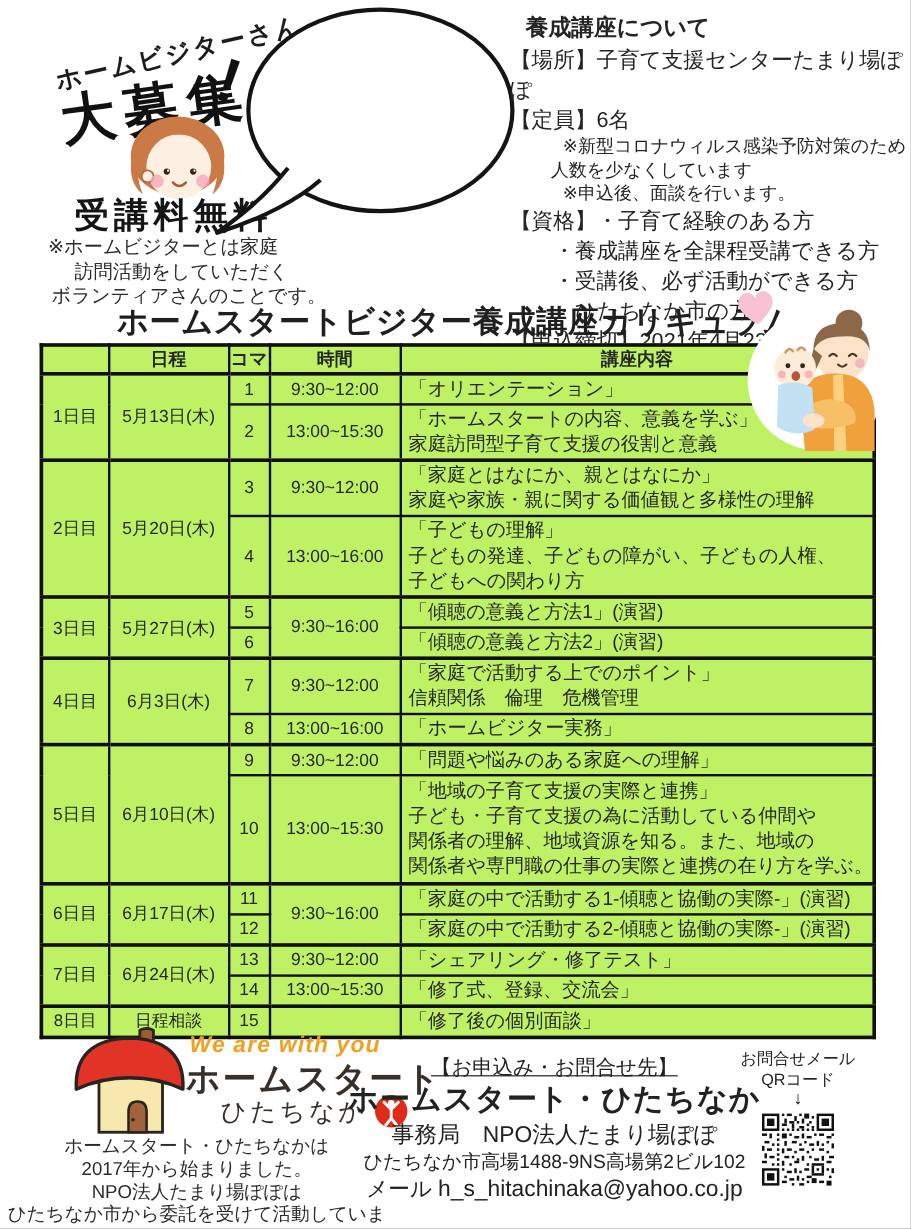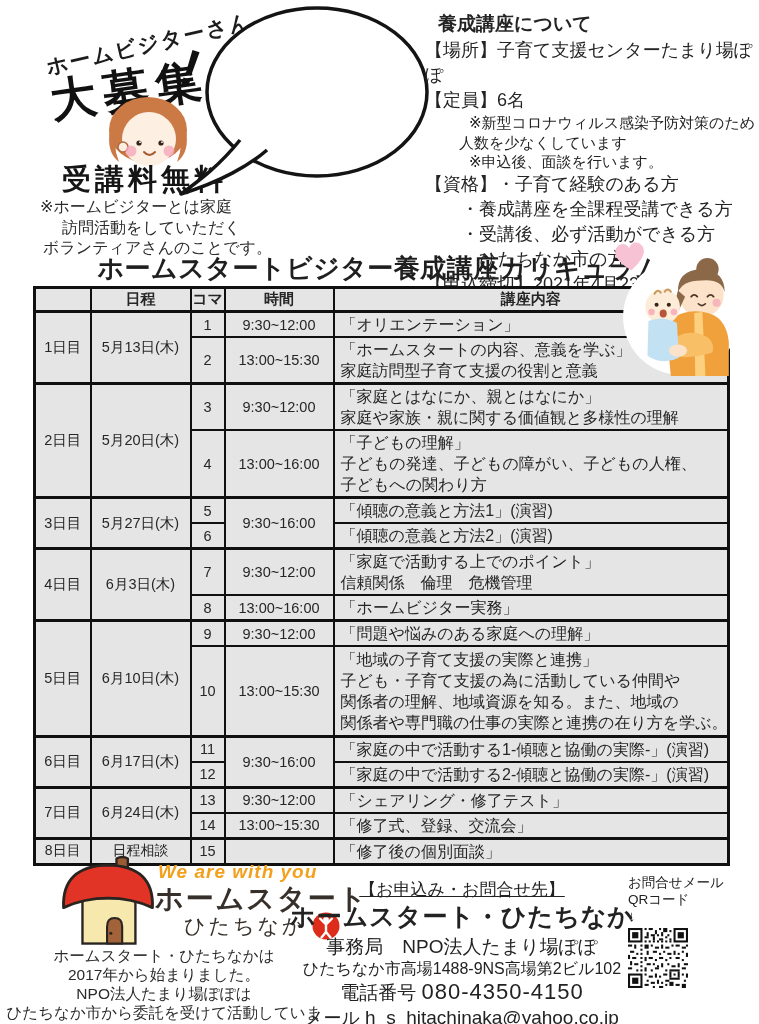--- a/index.html
+++ b/index.html
@@ -25,21 +25,21 @@
   .info .i-main{font-size:18px;line-height:25px;}
   .info .i-small{font-size:15px;line-height:19.5px;}
   .info .m44{margin-left:44px;} .info .m58{margin-left:34px;} .info .m76{margin-left:36px;}
 
   
   .cur-title{left:30px;top:251px;width:700px;text-align:center;font-size:26px;font-weight:bold;letter-spacing:.5px;color:#1f1f1f;}
   .heart-svg{left:610px;top:238px;width:40px;height:36px;transform:rotate(-6deg);}
   .mother-svg{left:620px;top:256px;width:120px;height:120px;z-index:5;}
 
   
-  table.ctab{left:33px;top:286px;width:694px;position:absolute;border-collapse:collapse;table-layout:fixed;background:#e5e5e5;}
+  table.ctab{left:33px;top:286px;width:694px;position:absolute;border-collapse:collapse;table-layout:fixed;background:#bef264;}
   .ctab,.ctab td,.ctab th{border:2px solid #101010;}
   .ctab{border:3px solid #101010;}
   .ctab th{font-size:15px;font-weight:bold;text-align:center;padding:0;border-bottom:3px solid #101010;}
   .ctab td{font-size:14.5px;text-align:center;vertical-align:middle;padding:0;white-space:nowrap;}
   .ctab tr.gs td{border-top:3px solid #101010;}
   .ctab td.content{text-align:left;padding:1px 3px 1px 6px;font-size:16px;line-height:21px;}
   .ctab td.small{font-size:14px;}
 
   
   .house-svg{left:56px;top:852px;width:104px;height:98px;}
@@ -51,21 +51,21 @@
   .about{left:5px;top:946px;width:318px;text-align:center;font-size:15.5px;line-height:19px;color:#2b2b2b;}
   .contact{left:272px;top:879px;width:380px;text-align:center;color:#222;}
   .contact .c-head{font-size:17px;line-height:22px;text-decoration:underline;}
   .contact .c-org{font-size:25px;font-weight:bold;line-height:30px;letter-spacing:1px;}
   .contact .c-office{font-size:19px;line-height:25px;margin-top:3px;}
   .contact .c-addr{font-size:16px;line-height:20px;}
   .contact .c-tel{font-size:19px;line-height:26px;}
   .contact .c-tel .num{font-size:22px;letter-spacing:1px;}
   .contact .c-mail{font-size:18px;line-height:24px;}
   .contact .c-mail .addr{font-size:19px;}
-  .qrblock{left:628px;top:874px;width:114px;color:#222;}
+  .qrblock{left:608px;top:874px;width:114px;text-align:center;color:#222;}
   .qrblock .q-label{font-size:13.5px;line-height:17px;}
   .qrblock .q-arrow{font-size:15px;line-height:16px;}
   .qr-svg{width:60px;height:62px;margin-top:3px;}
 </style>
 </head>
 <body>
 
 <div id="page">
 
   <div class="abs hand-label">ホームビジターさん</div>
@@ -294,24 +294,20 @@
     <div>2017年から始まりました。</div>
     <div>NPO法人たまり場ぽぽは</div>
     <div>ひたちなか市から委託を受けて活動しています。</div>
   </div>
 
   <div class="abs contact">
     <div class="c-head">【お申込み・お問合せ先】</div>
     <div class="c-org">ホームスタート・ひたちなか</div>
     <div class="c-office">事務局　NPO法人たまり場ぽぽ</div>
     <div class="c-addr">ひたちなか市高場1488-9NS高場第2ビル102</div>
-    <div class="c-tel">
-      <span>電話番号</span>
-      <span class="num">080-4350-4150</span>
-    </div>
     <div class="c-mail">
       <span>メール</span>
       <span class="addr">h_s_hitachinaka@yahoo.co.jp</span>
     </div>
   </div>
 
   <div class="abs qrblock">
     <div class="q-label">お問合せメール</div>
     <div class="q-label">QRコード</div>
     <div class="q-arrow">↓</div>

